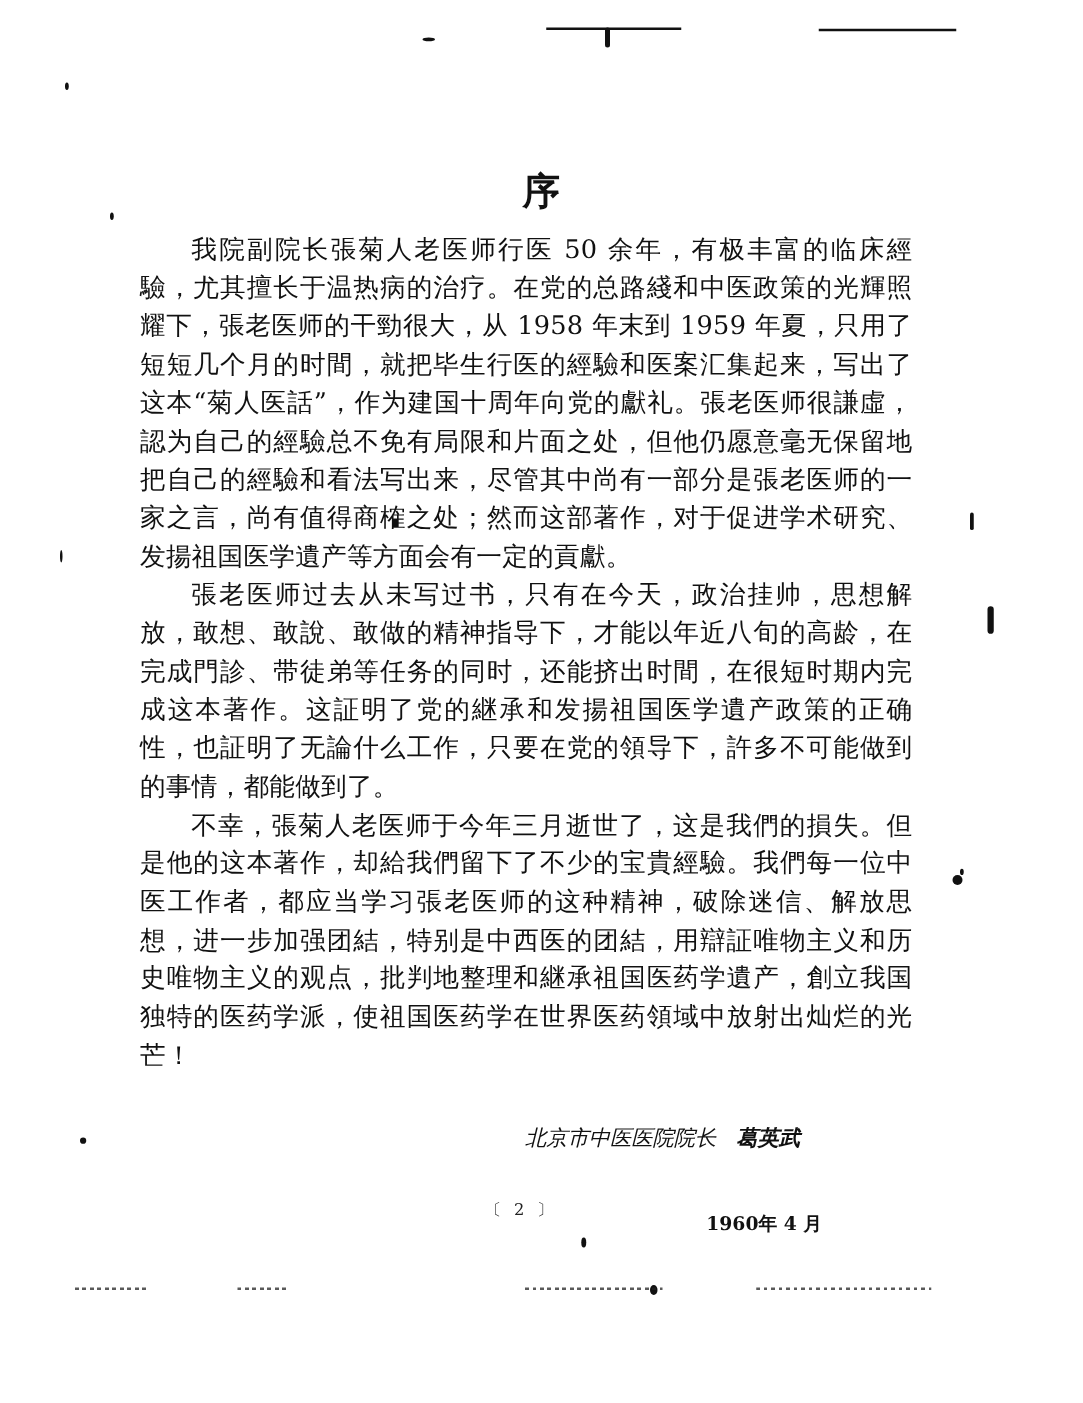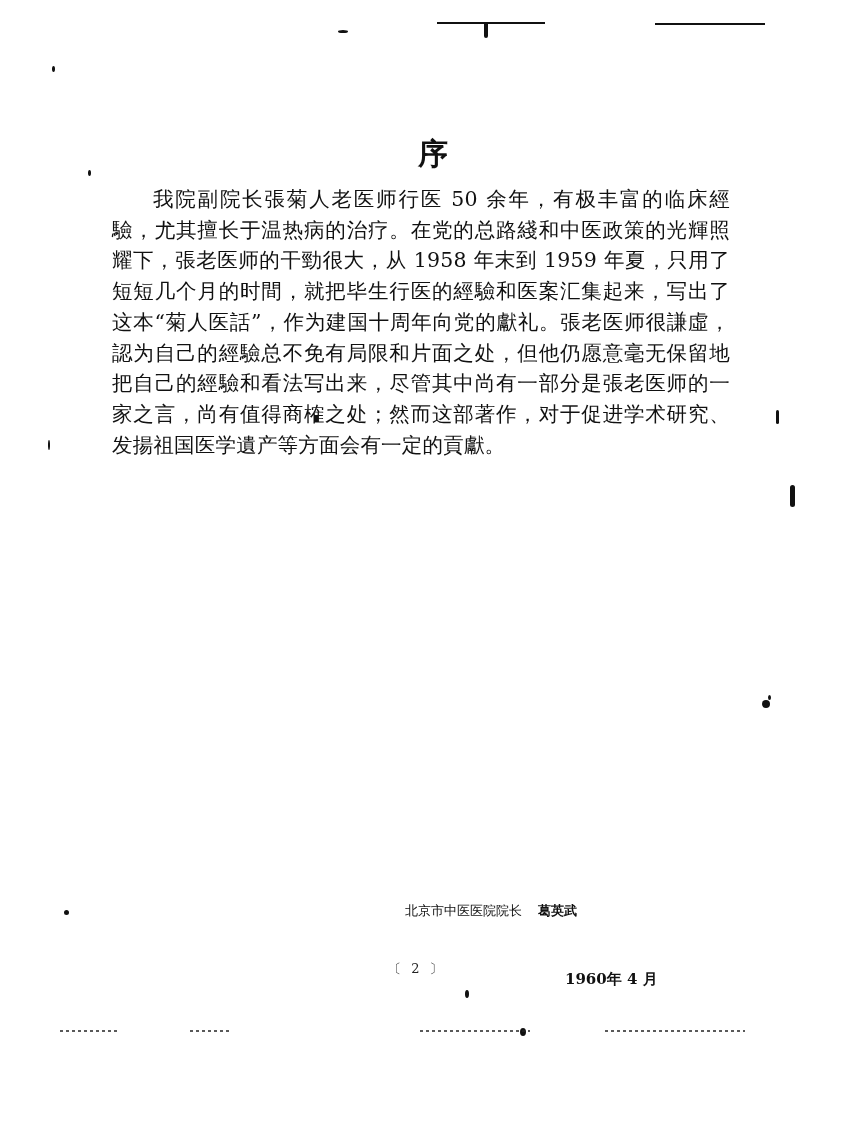--- a/index.html
+++ b/index.html
@@ -49,24 +49,25 @@
     text-justify: inter-character;
     letter-spacing: 0.2px;
   }
   .para {
     margin: 0;
     text-indent: 2em;
   }
   .signature {
     position: absolute;
     top: 898px;
-    left: 405px;
+    left: 420px;
     width: 300px;
-    font-size: 13px;
+    font-size: 17px;
     line-height: 26px;
+    font-style: italic;
   }
   .sig-org {
     display: inline-block;
   }
   .sig-name {
     display: inline-block;
     margin-left: 16px;
     font-weight: bold;
   }
   .date {
@@ -116,20 +117,22 @@
   <div class="speck" style="left:762px; top:700px; width:8px; height:8px;"></div>
   <div class="speck" style="left:768px; top:695px; width:3px; height:5px;"></div>
   <div class="speck" style="left:64px; top:910px; width:5px; height:5px;"></div>
   <div class="speck" style="left:520px; top:1028px; width:6px; height:8px;"></div>
   <div class="speck" style="left:465px; top:990px; width:4px; height:8px;"></div>
 
   <div class="title">序</div>
 
   <div class="body-text">
     <p class="para">我院副院长張菊人老医师行医 50 余年，有极丰富的临床經驗，尤其擅长于温热病的治疗。在党的总路綫和中医政策的光輝照耀下，張老医师的干勁很大，从 1958 年末到 1959 年夏，只用了短短几个月的时間，就把毕生行医的經驗和医案汇集起来，写出了这本“菊人医話”，作为建国十周年向党的獻礼。張老医师很謙虛，認为自己的經驗总不免有局限和片面之处，但他仍愿意毫无保留地把自己的經驗和看法写出来，尽管其中尚有一部分是張老医师的一家之言，尚有值得商榷之处；然而这部著作，对于促进学术研究、发揚祖国医学遺产等方面会有一定的貢獻。</p>
+    <p class="para">張老医师过去从未写过书，只有在今天，政治挂帅，思想解放，敢想、敢說、敢做的精神指导下，才能以年近八旬的高龄，在完成門診、带徒弟等任务的同时，还能挤出时間，在很短时期内完成这本著作。这証明了党的継承和发揚祖国医学遺产政策的正确性，也証明了无論什么工作，只要在党的領导下，許多不可能做到的事情，都能做到了。</p>
+    <p class="para">不幸，張菊人老医师于今年三月逝世了，这是我們的損失。但是他的这本著作，却給我們留下了不少的宝貴經驗。我們每一位中医工作者，都应当学习張老医师的这种精神，破除迷信、解放思想，进一步加强团結，特别是中西医的团結，用辯証唯物主义和历史唯物主义的观点，批判地整理和継承祖国医药学遺产，創立我国独特的医药学派，使祖国医药学在世界医药領域中放射出灿烂的光芒！</p>
   </div>
 
   <div class="signature">
     <span class="sig-org">北京市中医医院院长</span><span class="sig-name">葛英武</span>
   </div>
 
   <div class="date">1960年 4 月</div>
 
   <div class="page-number">〔 2 〕</div>
 

